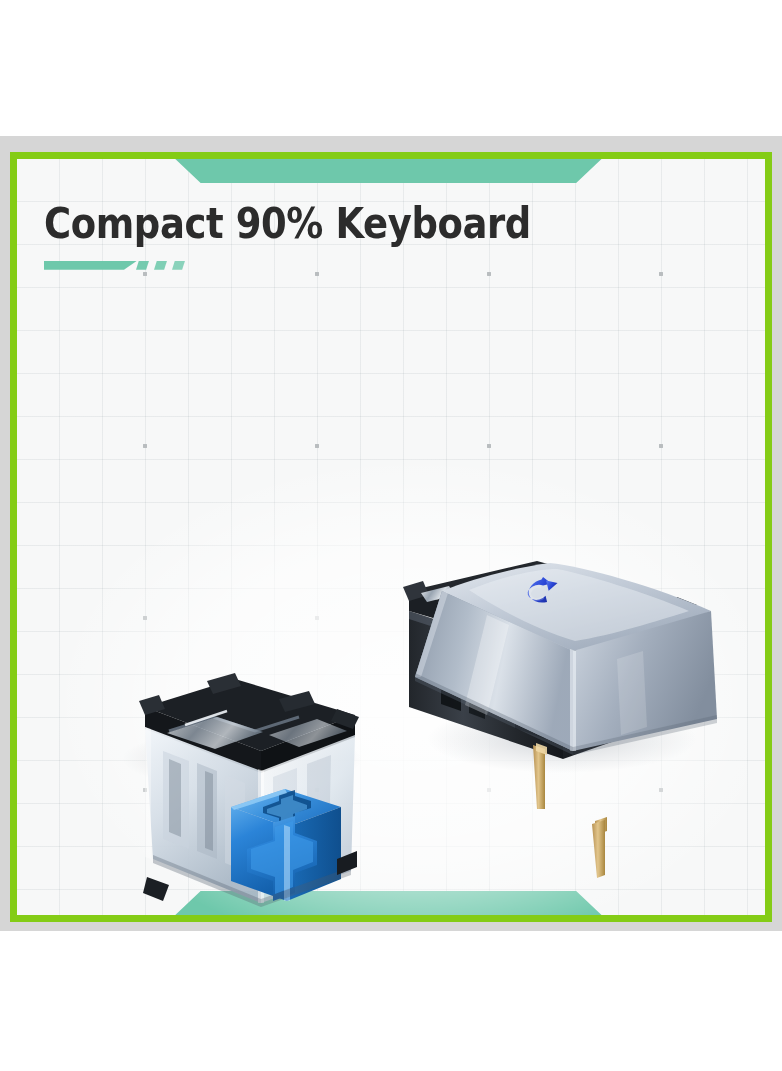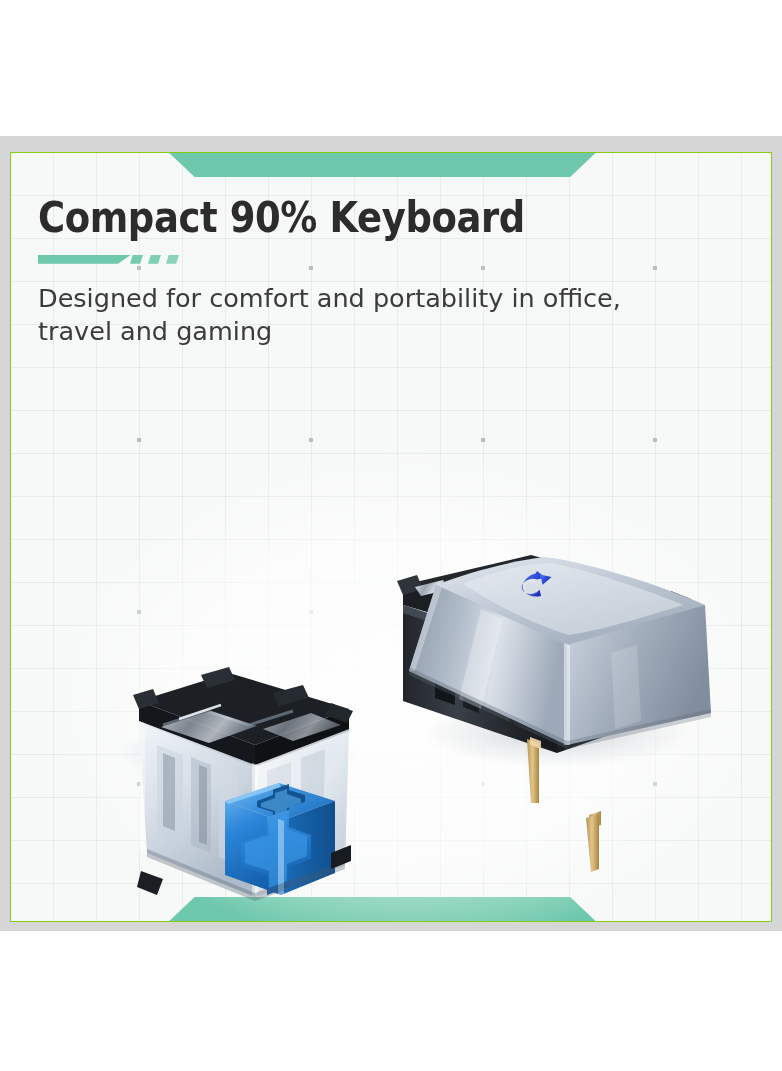--- a/index.html
+++ b/index.html
@@ -34,21 +34,21 @@
   }
 
   
   .panel {
     position: absolute;
     left: 10px;
     top: 152px;
     width: 762px;
     height: 770px;
     box-sizing: border-box;
-    border: 1px solid #84cc16;
+    border: 7px solid #84cc16;
     background: #f7f8f8;
     overflow: hidden;
   }
 
   
   .grid-layer {
     position: absolute;
     inset: 0;
     background-image:
       linear-gradient(to right, rgba(160,170,175,.17) 1px, transparent 1px),
@@ -199,21 +199,20 @@
     <div class="header">
       <h1 class="title">Compact 90% Keyboard</h1>
 
       <div class="accent-rule">
         <span class="accent-bar"></span>
         <span class="accent-slash s1"></span>
         <span class="accent-slash s2"></span>
         <span class="accent-slash s3"></span>
       </div>
 
-      <p class="subtitle">Designed for comfort and portability in office, travel and gaming</p>
     </div>
 
     <div class="photo-stage">
       <span class="sr-only">Transparent mechanical keyboard switch with blue cross stem beside a silver keycap mounted on a black switch with gold pins</span>
 
       <svg width="762" height="770" viewBox="0 0 762 770" xmlns="http://www.w3.org/2000/svg" aria-hidden="true">
         <defs>
           <linearGradient id="capTop" x1="0" y1="0" x2="0.7" y2="1">
             <stop offset="0" stop-color="#e3e8ee"></stop>
             <stop offset=".45" stop-color="#c3ccd8"></stop>

